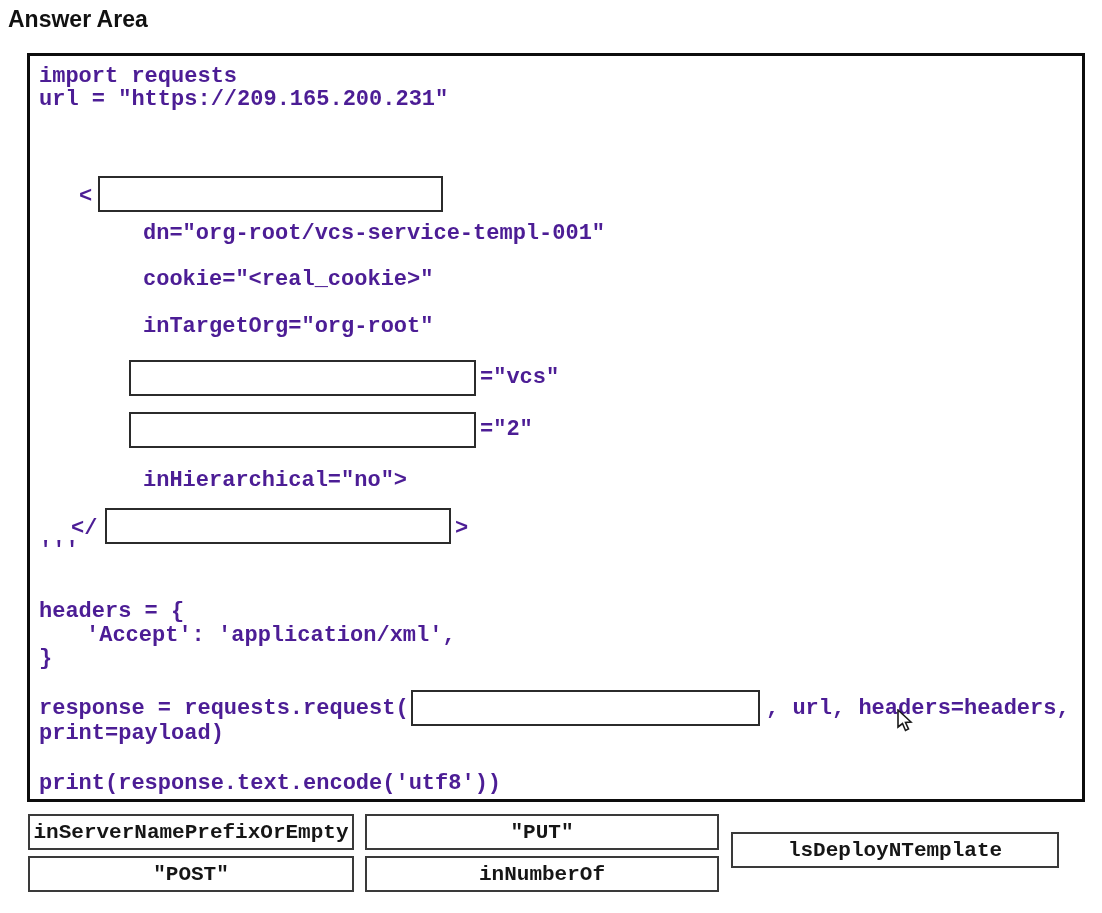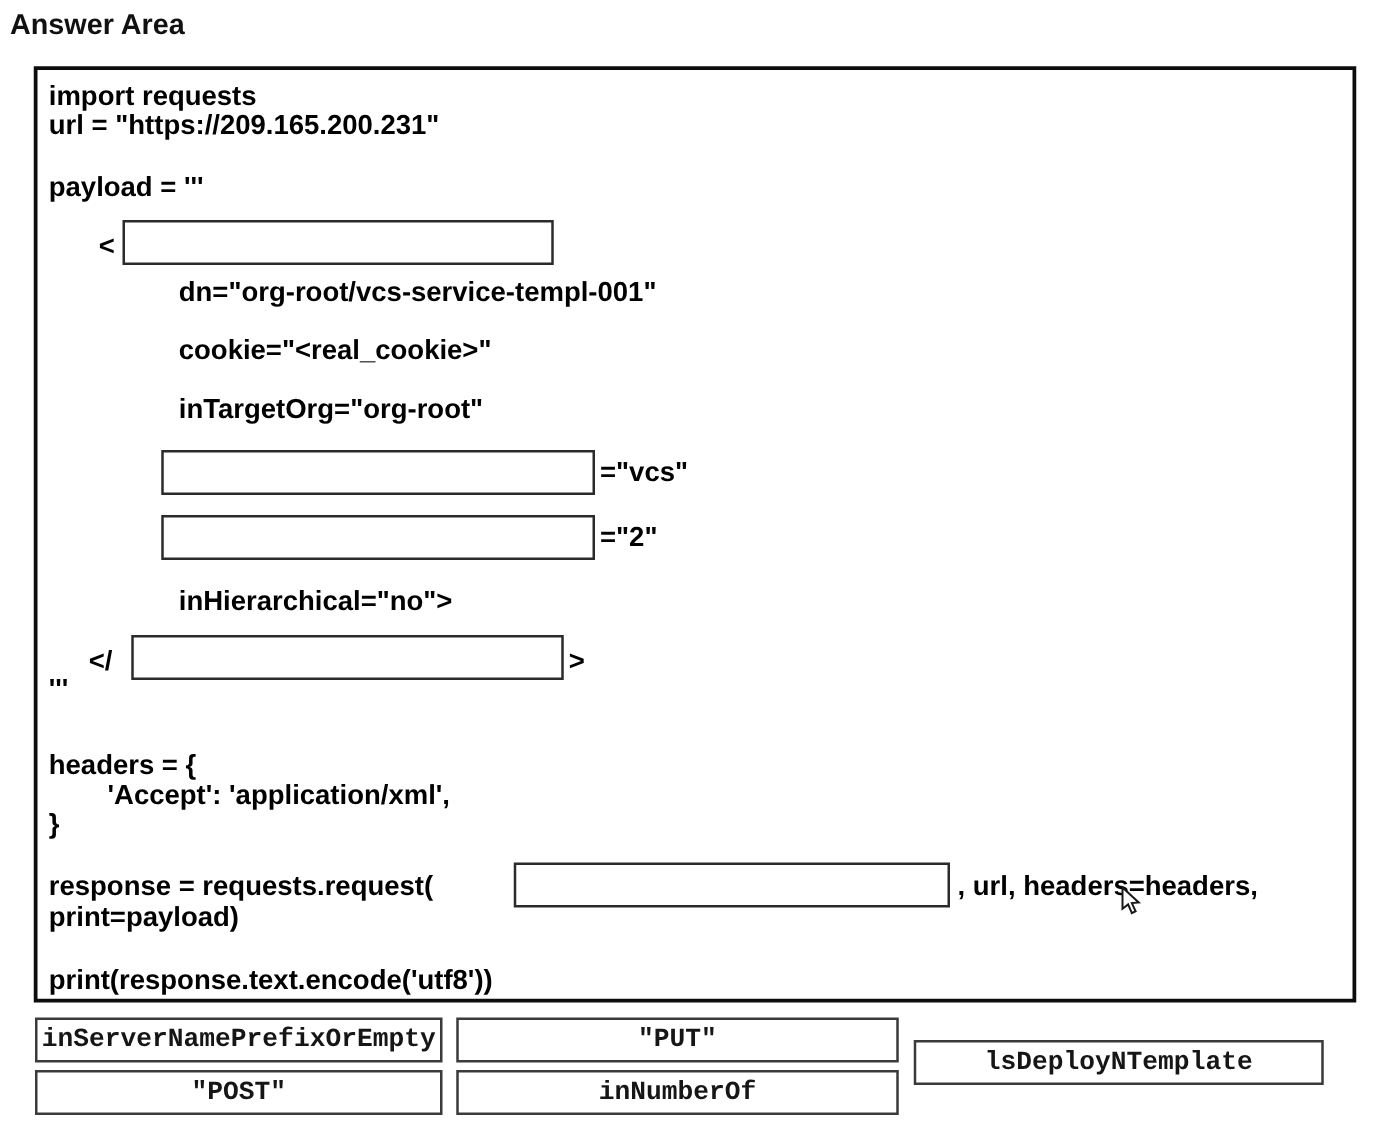--- a/index.html
+++ b/index.html
@@ -26,24 +26,24 @@
     left: 27px;
     top: 53px;
     width: 1058px;
     height: 749px;
     border: 3px solid #0d0d0d;
     background: #ffffff;
   }
   .cl {
     position: absolute;
     white-space: pre;
-    font-family: Liberation Sans, sans-serif;
+    font-family: Liberation Mono, monospace;
     font-size: 22px;
     font-weight: 700;
-    color: #000000;
+    color: #4c1d95;
     line-height: 24px;
   }
   .blank {
     position: absolute;
     background: #ffffff;
     border: 2px solid #2b2b2b;
   }
   .opt {
     position: absolute;
     height: 36px;
@@ -64,21 +64,20 @@
 <body>
 
 <div class="page">
 
   <div class="title">Answer Area</div>
 
   <div class="codebox">
 
     <div class="cl" style="left:9px;top:9px">import requests</div>
     <div class="cl" style="left:9px;top:32px">url = "https://209.165.200.231"</div>
-    <div class="cl" style="left:9px;top:82px">payload = '''</div>
 
     <div class="cl" style="left:49px;top:129px">&lt;</div>
     <div class="blank" style="left:68px;top:120px;width:345px;height:36px"></div>
 
     <div class="cl" style="left:113px;top:166px">dn="org-root/vcs-service-templ-001"</div>
     <div class="cl" style="left:113px;top:212px">cookie="&lt;real_cookie&gt;"</div>
     <div class="cl" style="left:113px;top:259px">inTargetOrg="org-root"</div>
 
     <div class="blank" style="left:99px;top:304px;width:347px;height:36px"></div>
     <div class="cl" style="left:450px;top:310px">="vcs"</div>

